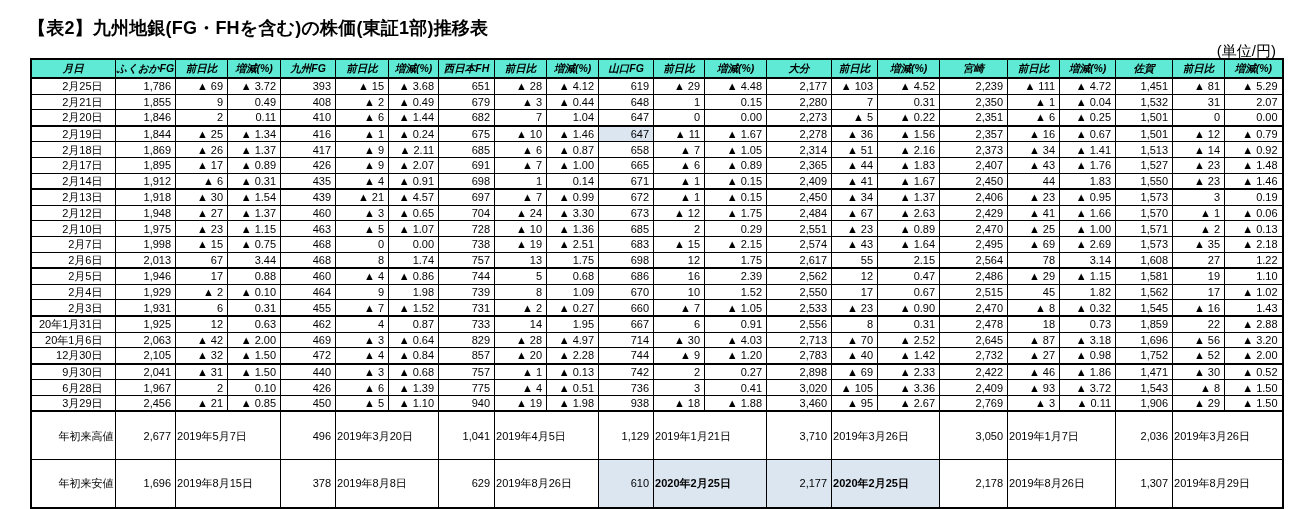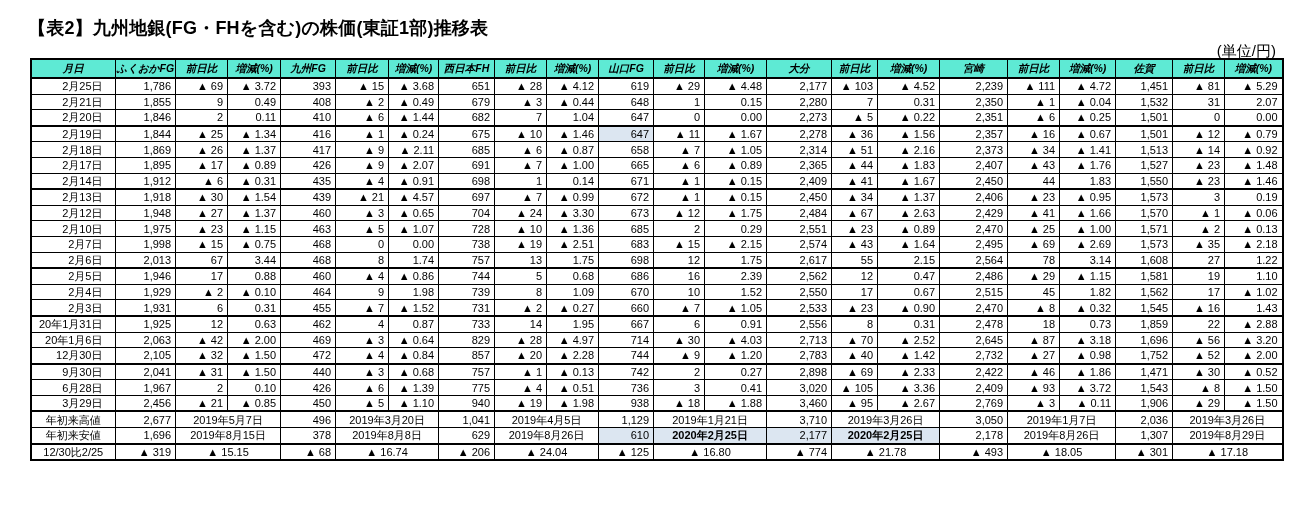--- a/index.html
+++ b/index.html
@@ -4,22 +4,22 @@
 <style>
   html,body { margin:0; padding:0; background:#fff; }
   body { width:1300px; height:509px; font-family:"Liberation Sans","DejaVu Sans",sans-serif; color:#000; }
   .page { position:relative; width:1300px; height:509px; overflow:hidden; }
   .title { position:absolute; left:28px; top:16px; font-size:18px; font-weight:bold; letter-spacing:0.2px; }
   .unit-note { position:absolute; right:24px; top:42px; font-size:15px; }
   table.stock { position:absolute; left:30px; top:58px; border-collapse:collapse; table-layout:fixed; border:2px solid #000; }
   th { background:#5eead4; font-size:10.5px; font-weight:bold; border:1px solid #000; border-bottom:2px solid #000; height:17px; padding:0 1px; white-space:nowrap; overflow:hidden;font-style:italic; }
   td { border:1px solid #000; font-size:11px; height:14.6px; line-height:14px; padding:0 4px 0 0; text-align:right; white-space:nowrap; overflow:hidden; }
   td.rowlabel { padding-right:12px; }
-  td.sumlabel { text-align:center; padding:0 1px; }
-  td.ctr { text-align:center; padding:0 1px; }
+  td.sumlabel { padding:16px 1px; }
+  td.ctr { text-align:left; padding:0 1px; }
   td.hl { background:#dce6f1; }
   td.bold { font-weight:bold; }
   tr.gend td { border-bottom-width:2px; }
 </style>
 </head>
 <body>
 
 <div class="page">
   <div class="title">【表2】九州地銀(FG・FHを含む)の株価(東証1部)推移表</div>
   <div class="unit-note">(単位/円)</div>

